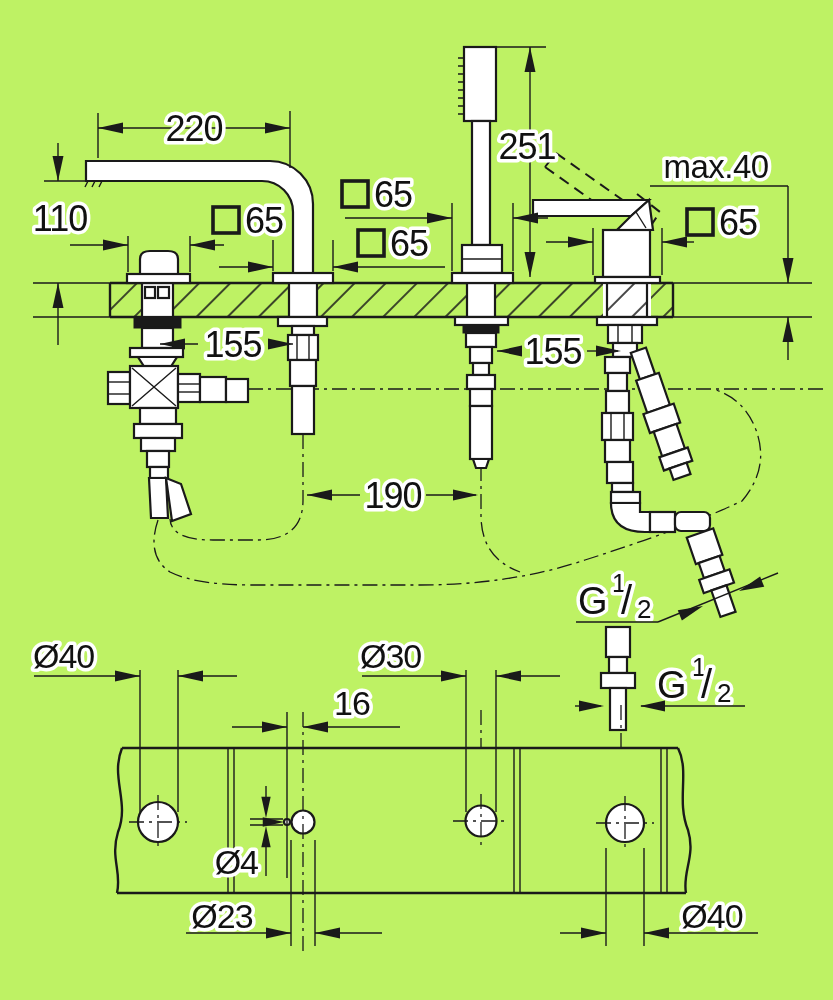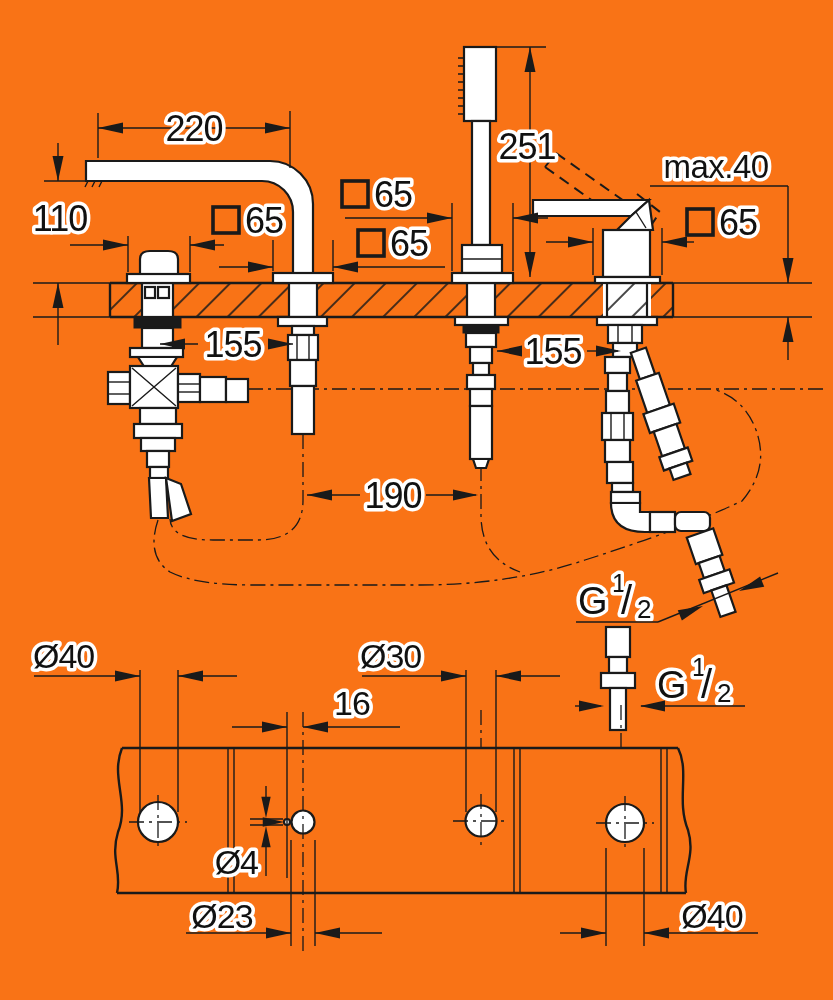--- a/index.html
+++ b/index.html
@@ -1,16 +1,16 @@
 <!DOCTYPE html>
 <html><head>
 <meta charset="utf-8">
 <style>
   html,body{margin:0;padding:0;background:#fff;}
-  .page{width:833px;height:1000px;position:relative;background:#f97316;overflow:hidden;}
+  .page{width:833px;height:1000px;position:relative;background:#bef264;overflow:hidden;}
   svg{display:block;}
   .ol{fill:#fff;stroke:#1a1a1a;stroke-width:2.2;stroke-linejoin:miter;}
   .olh{fill:none;stroke:#1a1a1a;stroke-width:2.4;}
   .dark{fill:#1a1a1a;stroke:#1a1a1a;stroke-width:1;}
   .thin{fill:none;stroke:#1a1a1a;stroke-width:1.4;}
   .cl{fill:none;stroke:#1a1a1a;stroke-width:1.3;stroke-dasharray:15 5 3 5;}
   .dash{fill:none;stroke:#1a1a1a;stroke-width:2;stroke-dasharray:11 7;}
   .arr{fill:#1a1a1a;stroke:none;}
   text{font-family:"Liberation Sans","DejaVu Sans",sans-serif;fill:#111;
        paint-order:stroke;stroke:#fff;stroke-width:7px;stroke-linejoin:round;}

